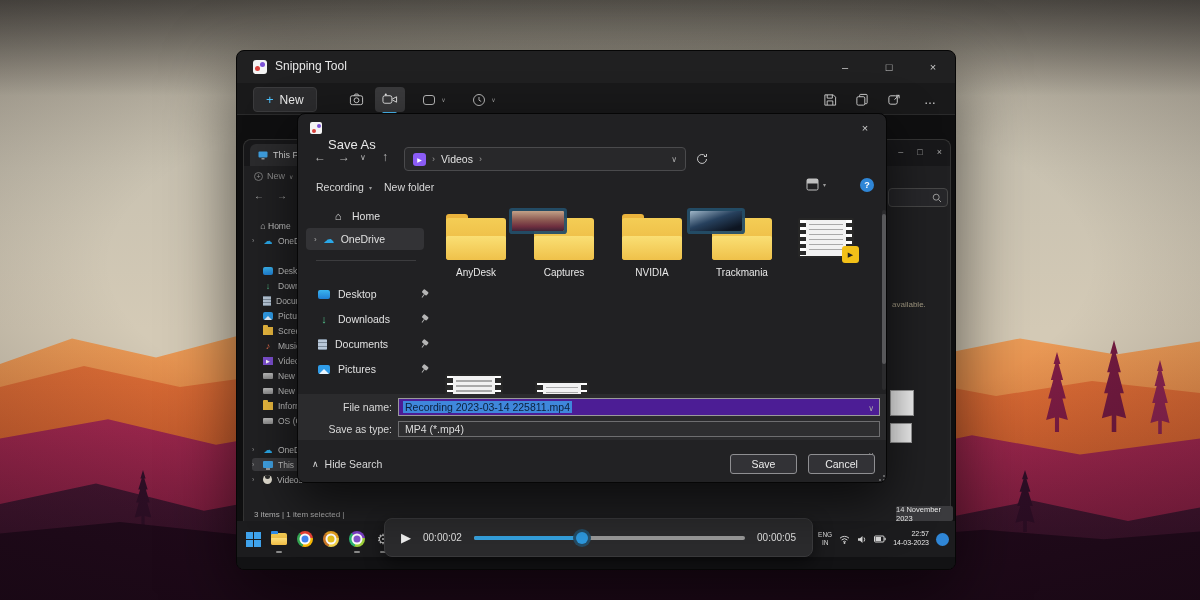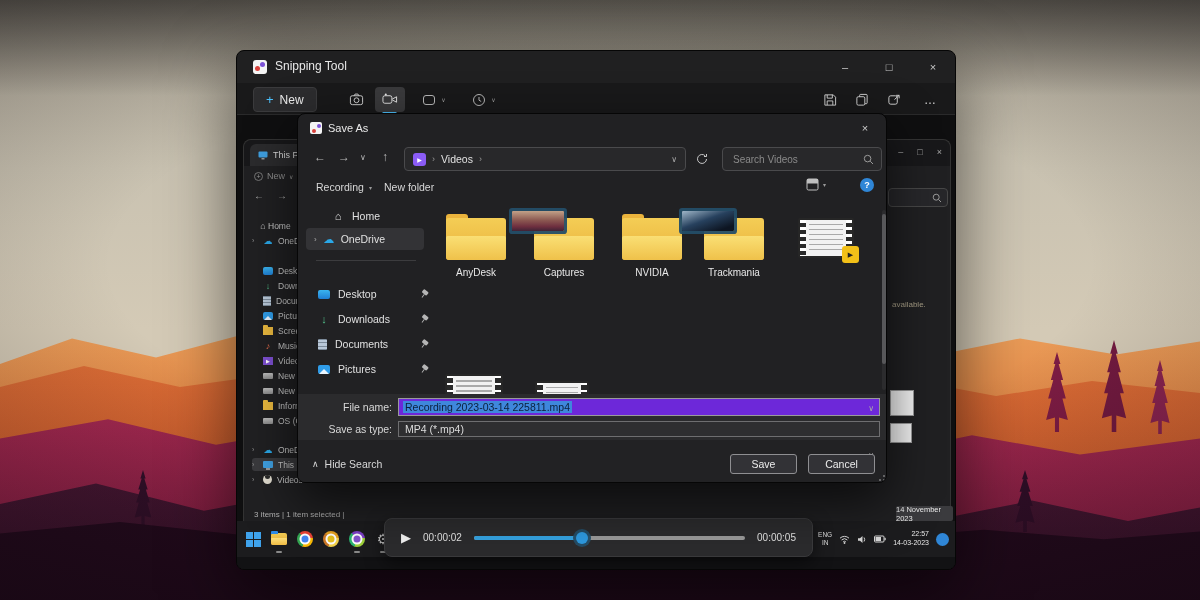--- a/index.html
+++ b/index.html
@@ -109,21 +109,21 @@
             border-radius:8px;box-shadow:0 6px 18px rgba(0,0,0,.5);display:flex;align-items:center;gap:12px;padding:0 16px;z-index:6;}
   .mplay{color:#f2f2f2;font-size:13px;}
   .mtime{color:#e0e0e0;font-size:10px;white-space:nowrap;}
   .track{flex:1;height:4px;border-radius:2px;background:#9a9a9a;position:relative;}
   .fill{position:absolute;left:0;top:0;bottom:0;background:#35a2e0;border-radius:2px;}
   .thumb{position:absolute;top:50%;transform:translate(-50%,-50%);width:12px;height:12px;border-radius:50%;background:#2e9ae0;
          box-shadow:0 0 0 3px rgba(36,78,104,.95);}
   
   #dialog{position:absolute;left:60px;top:62px;width:590px;height:370px;background:#212123;border:1px solid #060606;
           border-radius:8px;box-shadow:0 18px 50px rgba(0,0,0,.65);overflow:hidden;z-index:10;}
-  .dtitle{position:absolute;left:30px;top:8px;font-size:11px;color:#e8e8e8;}
+  .dtitle{position:absolute;left:30px;top:23px;font-size:13px;color:#e8e8e8;}
   .dicon{position:absolute;left:12px;top:8px;width:12px;height:12px;border-radius:2px;background:#f4f4f4;}
   .dicon::before{content:"";position:absolute;left:1.5px;bottom:1.5px;width:4px;height:4px;border-radius:50%;background:#d8413c;}
   .dicon::after{content:"";position:absolute;right:1.5px;top:1.5px;width:4px;height:4px;border-radius:50%;background:#7b52d6;}
   .dclose{position:absolute;right:6px;top:4px;width:30px;height:20px;display:flex;align-items:center;justify-content:center;color:#cccccc;font-size:11px;}
   .dnav{position:absolute;top:36px;font-size:12px;color:#b8b8b8;}
   .addrbar{position:absolute;left:106px;top:33px;width:282px;height:24px;background:#28282a;border:1px solid #4a4a4c;border-radius:4px;
            display:flex;align-items:center;gap:6px;padding:0 8px;}
   .vidic{width:13px;height:13px;border-radius:3px;background:#8b5cf6;display:flex;align-items:center;justify-content:center;color:#fff;font-size:6px;flex:none;}
   .crumb{font-size:9px;color:#999;}
   .addrlbl{font-size:10.5px;color:#e0e0e0;}
@@ -169,21 +169,21 @@
   .film .badge{position:absolute;right:-7px;bottom:-7px;width:17px;height:17px;background:#f2c018;border-radius:3px;
      display:flex;align-items:center;justify-content:center;color:#222;font-size:7px;z-index:2;}
   .strip2{position:absolute;z-index:1;}
   .sbtrack{position:absolute;left:584px;top:96px;width:4px;height:180px;background:#2c2c2e;border-radius:2px;}
   .sbthumb{position:absolute;left:584px;top:100px;width:4px;height:150px;background:#58585a;border-radius:2px;}
   
   #dfooter{position:absolute;left:0;top:280px;width:590px;height:90px;z-index:5;}
   .fupper{position:absolute;left:0;top:0;width:590px;height:46px;background:#2b2b2d;}
   .flower{position:absolute;left:0;top:46px;width:590px;height:44px;background:#222224;}
   .flabel{position:absolute;left:0;width:94px;text-align:right;font-size:10.5px;color:#d8d8d8;}
-  .fninput{position:absolute;left:100px;top:4px;width:482px;height:18px;background:#6d28d9;border:1px solid #9a9a9a;
+  .fninput{position:absolute;left:100px;top:4px;width:482px;height:18px;background:#4c1d95;border:1px solid #9a9a9a;
            display:flex;align-items:center;padding-left:4px;}
   .selectedtxt{background:#3f87dc;color:#0b1f3a;font-size:10.5px;padding:0 2px;white-space:nowrap;}
   .fchev{position:absolute;right:5px;top:3px;font-size:8px;color:#aaa;}
   .stselect{position:absolute;left:100px;top:27px;width:482px;height:16px;background:#2e2e30;border:1px solid #6e6e70;
             display:flex;align-items:center;padding-left:6px;font-size:10.5px;color:#dcdcdc;}
   .hidef{position:absolute;left:14px;top:64px;display:flex;align-items:center;gap:6px;font-size:10.5px;color:#d8d8d8;}
   .dbtn{position:absolute;top:60px;width:67px;height:20px;background:#323236;border:1px solid #8f8f92;border-radius:3px;
         display:flex;align-items:center;justify-content:center;font-size:10.5px;color:#ececec;}
   .grip{position:absolute;right:3px;bottom:3px;width:9px;height:9px;}
   .grip i{position:absolute;width:2px;height:2px;background:#7a7a7a;border-radius:50%;}
@@ -503,29 +503,20 @@
         <span class="sp"></span>
         <span class="chev8">∨</span>
       </div>
       <div class="refreshbtn">
         <span>
           <svg width="12" height="12" viewBox="0 0 12 12">
               <path d="M10.5 6a4.5 4.5 0 1 1-1.4-3.3M10.5 1v2.5H8" fill="none" stroke="#c8c8c8"></path>
             </svg>
         </span>
       </div>
-      <div class="dsearch">
-        <input placeholder="Search Videos" style="">
-        <span class="mag">
-          <svg width="11" height="11" viewBox="0 0 11 11">
-              <circle cx="4.6" cy="4.6" r="3.3" fill="none" stroke="#9a9a9a"></circle>
-              <path d="M7.2 7.2L10 10" stroke="#9a9a9a"></path>
-            </svg>
-        </span>
-      </div>
 
       <div class="cmditem" style="left:18px">
         <span>Recording</span>
         <span class="caret">▾</span>
       </div>
       <div class="cmditem" style="left:86px">
         <span>New folder</span>
       </div>
       <div class="viewbtn">
         <span>
@@ -587,21 +578,21 @@
         <div class="clabel">Captures</div>
       </div>
       <div class="cell" style="left:310px">
         <div class="folder">
             <i class="ftab"></i>
             <i class="fb"></i>
             <i class="ffront"></i>
           </div>
         <div class="clabel">NVIDIA</div>
       </div>
-      <div class="cell" style="left:392px">
+      <div class="cell" style="left:400px">
         <div class="folder">
             <i class="ftab"></i>
             <i class="fb"></i>
             <i class="thumb th-car"></i>
             <i class="ffront"></i>
           </div>
         <div class="clabel">Trackmania</div>
       </div>
       <div class="cell" style="left:486px;width:84px">
         <div class="film">

